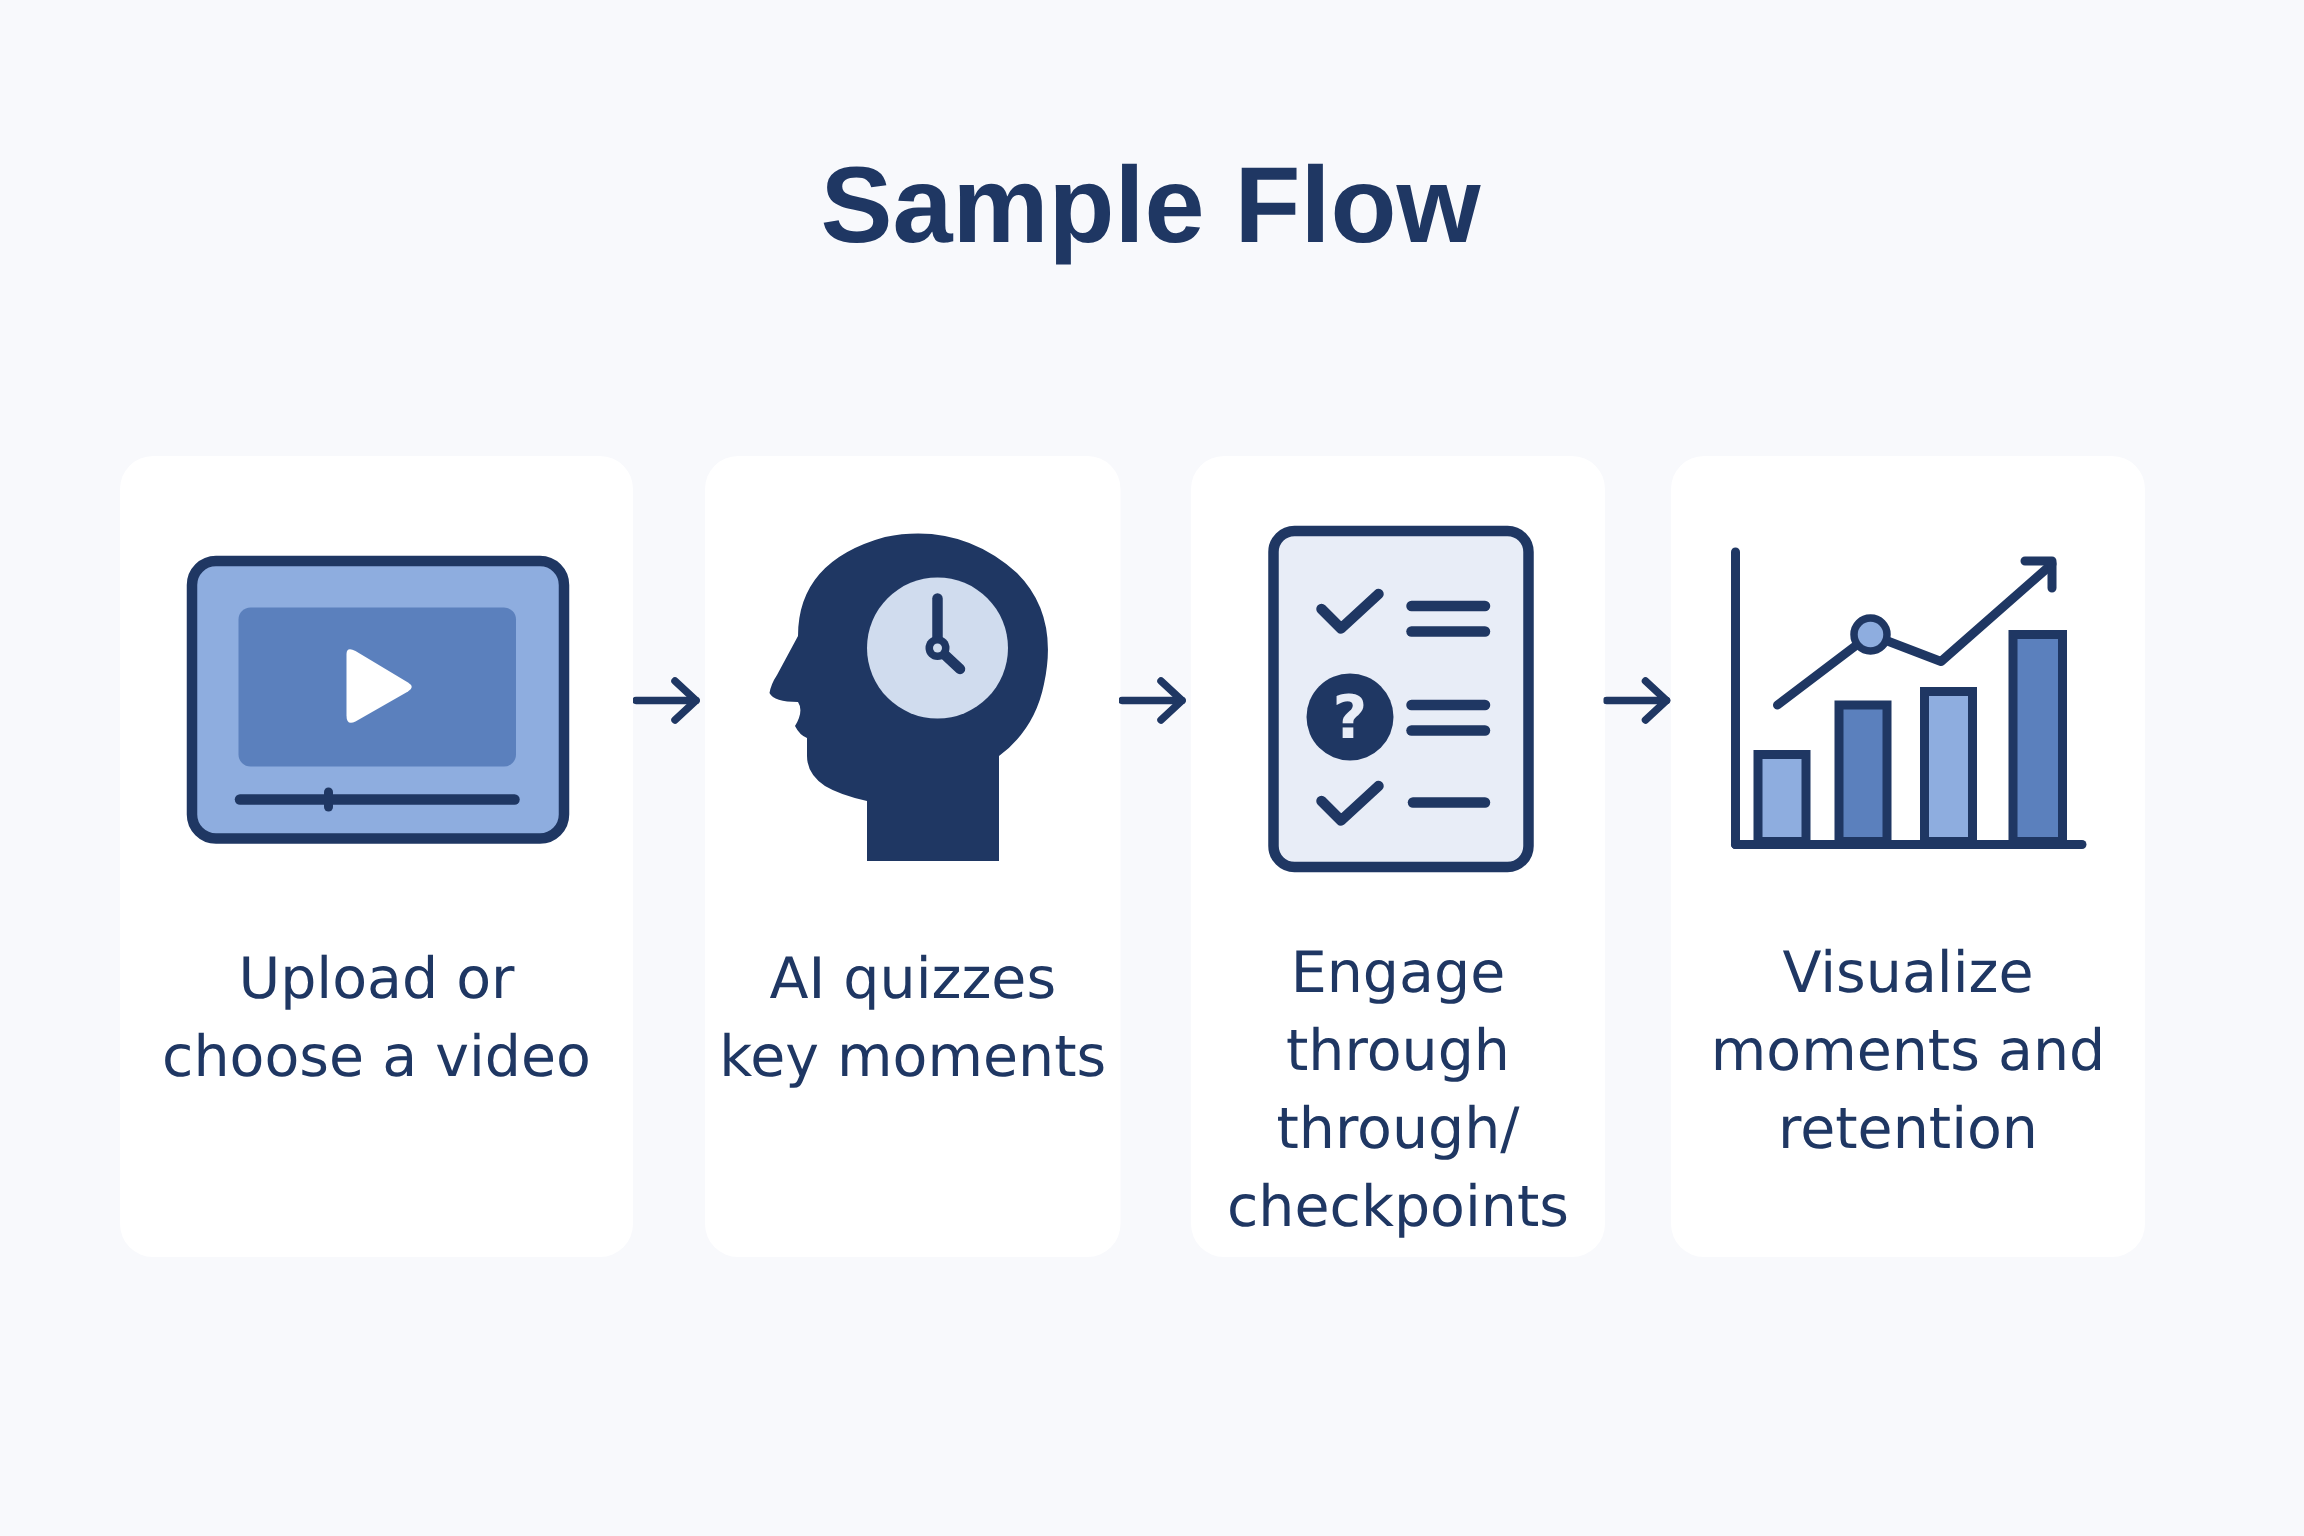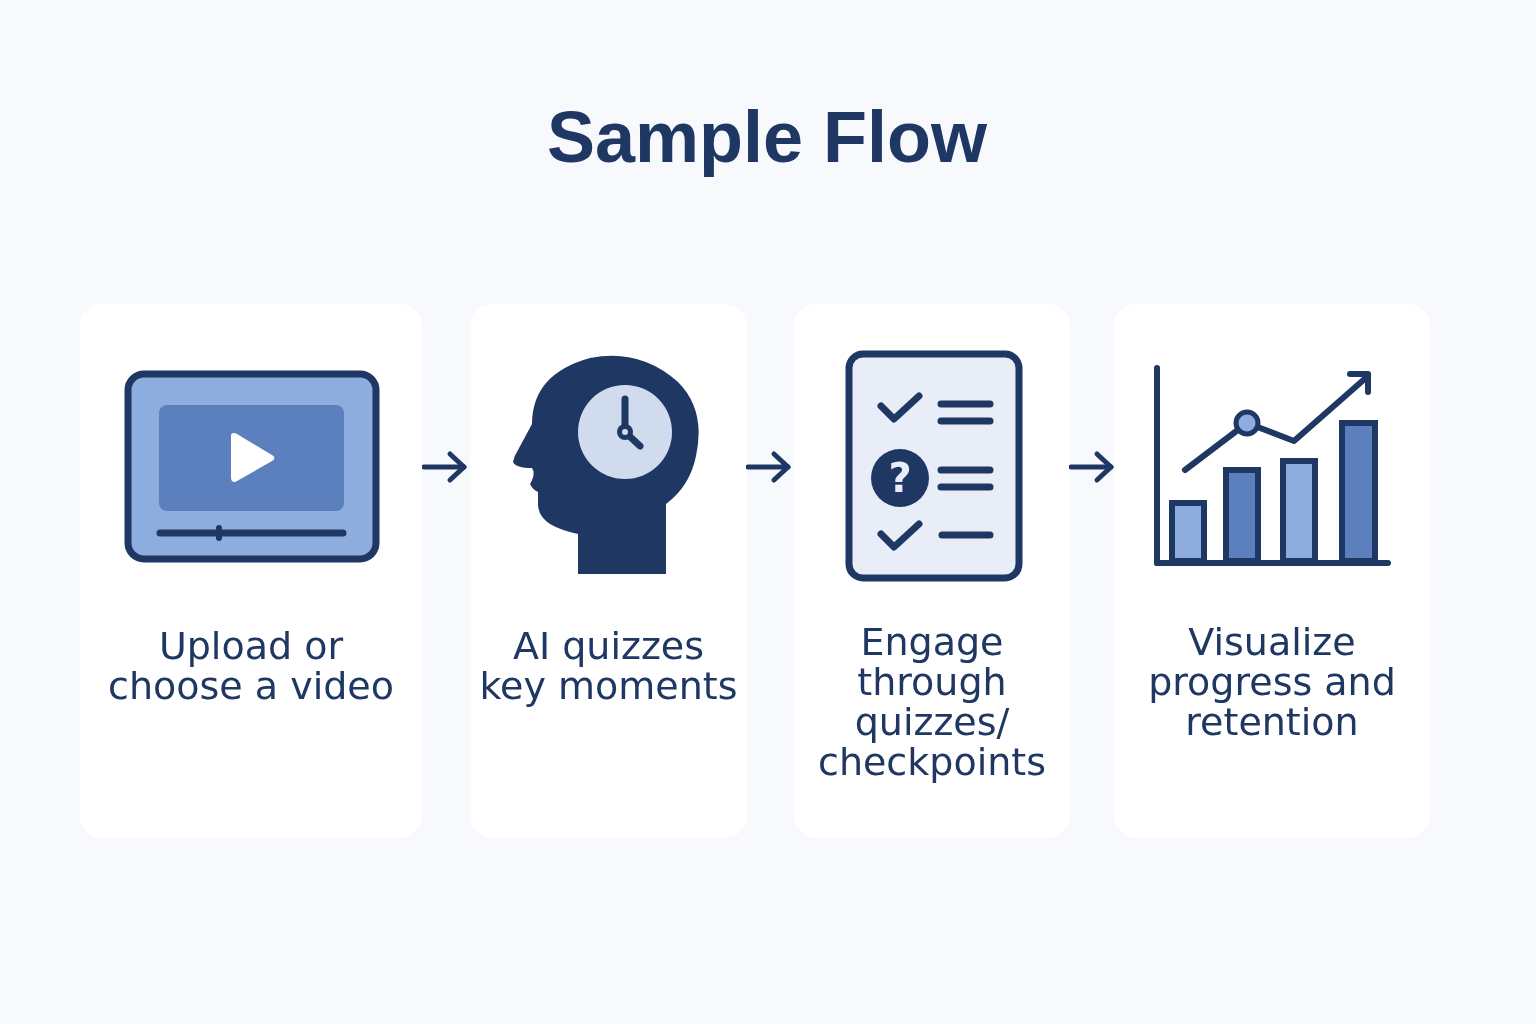--- a/index.html
+++ b/index.html
@@ -37,21 +37,21 @@
     height: 240px;
   }
   .card .icon svg { display: block; margin: 0 auto; }
   .card .label {
     position: absolute;
     left: 0; right: 0;
     top: 322px;
     text-align: center;
     font-family: "DejaVu Sans", sans-serif;
     font-size: 38px;
-    line-height: 40px;
+    line-height: 52px;
     color: #1f3763;
     white-space: pre-line;
   }
   .arrow {
     position: absolute;
     top: 450px;
     width: 46px; height: 34px;
   }
 </style>
 </head>
@@ -108,21 +108,21 @@
       <circle cx="106" cy="134" r="29" fill="#1f3763"></circle>
       <text x="106" y="148" text-anchor="middle" font-family="DejaVu Sans, sans-serif" font-weight="bold" font-size="40" fill="#e8edf7">?</text>
       <line x1="147" y1="126" x2="196" y2="126" stroke="#1f3763" stroke-width="7" stroke-linecap="round"></line>
       <line x1="147" y1="143" x2="196" y2="143" stroke="#1f3763" stroke-width="7" stroke-linecap="round"></line>
       <polyline points="87,190 100,203 125,180" fill="none" stroke="#1f3763" stroke-width="7" stroke-linecap="round" stroke-linejoin="round"></polyline>
       <line x1="148" y1="191" x2="196" y2="191" stroke="#1f3763" stroke-width="7" stroke-linecap="round"></line>
     </svg>
   </div>
   <div class="label" style="top:318px;">Engage
 through
-quizzes/
+through/
 checkpoints</div>
 </div>
 
 <svg class="arrow" style="left:1069px;" viewBox="0 0 46 34">
   <line x1="2" y1="17" x2="42" y2="17" stroke="#1f3763" stroke-width="5" stroke-linecap="round"></line>
   <polyline points="28,4 42,17 28,30" fill="none" stroke="#1f3763" stroke-width="5" stroke-linecap="round" stroke-linejoin="round"></polyline>
 </svg>
 
 <div class="card" style="left:1114px; width:316px;">
   <div class="icon">
@@ -132,15 +132,15 @@
       <rect x="169" y="117" width="32" height="100" fill="#8eaddf" stroke="#1f3763" stroke-width="6"></rect>
       <rect x="228" y="79" width="33" height="138" fill="#5b80bd" stroke="#1f3763" stroke-width="6"></rect>
       <line x1="43" y1="24" x2="43" y2="219" stroke="#1f3763" stroke-width="6" stroke-linecap="round"></line>
       <line x1="43" y1="219" x2="274" y2="219" stroke="#1f3763" stroke-width="6" stroke-linecap="round"></line>
       <polyline points="71,126 133,79 180,97 254,32" fill="none" stroke="#1f3763" stroke-width="6" stroke-linecap="round" stroke-linejoin="round"></polyline>
       <polyline points="236,30 254,30 254,48" fill="none" stroke="#1f3763" stroke-width="6" stroke-linecap="round" stroke-linejoin="round"></polyline>
       <circle cx="133" cy="79" r="11" fill="#8eaddf" stroke="#1f3763" stroke-width="5"></circle>
     </svg>
   </div>
   <div class="label" style="top:318px;">Visualize
-progress and
+moments and
 retention</div>
 </div>
 
 </body></html>

